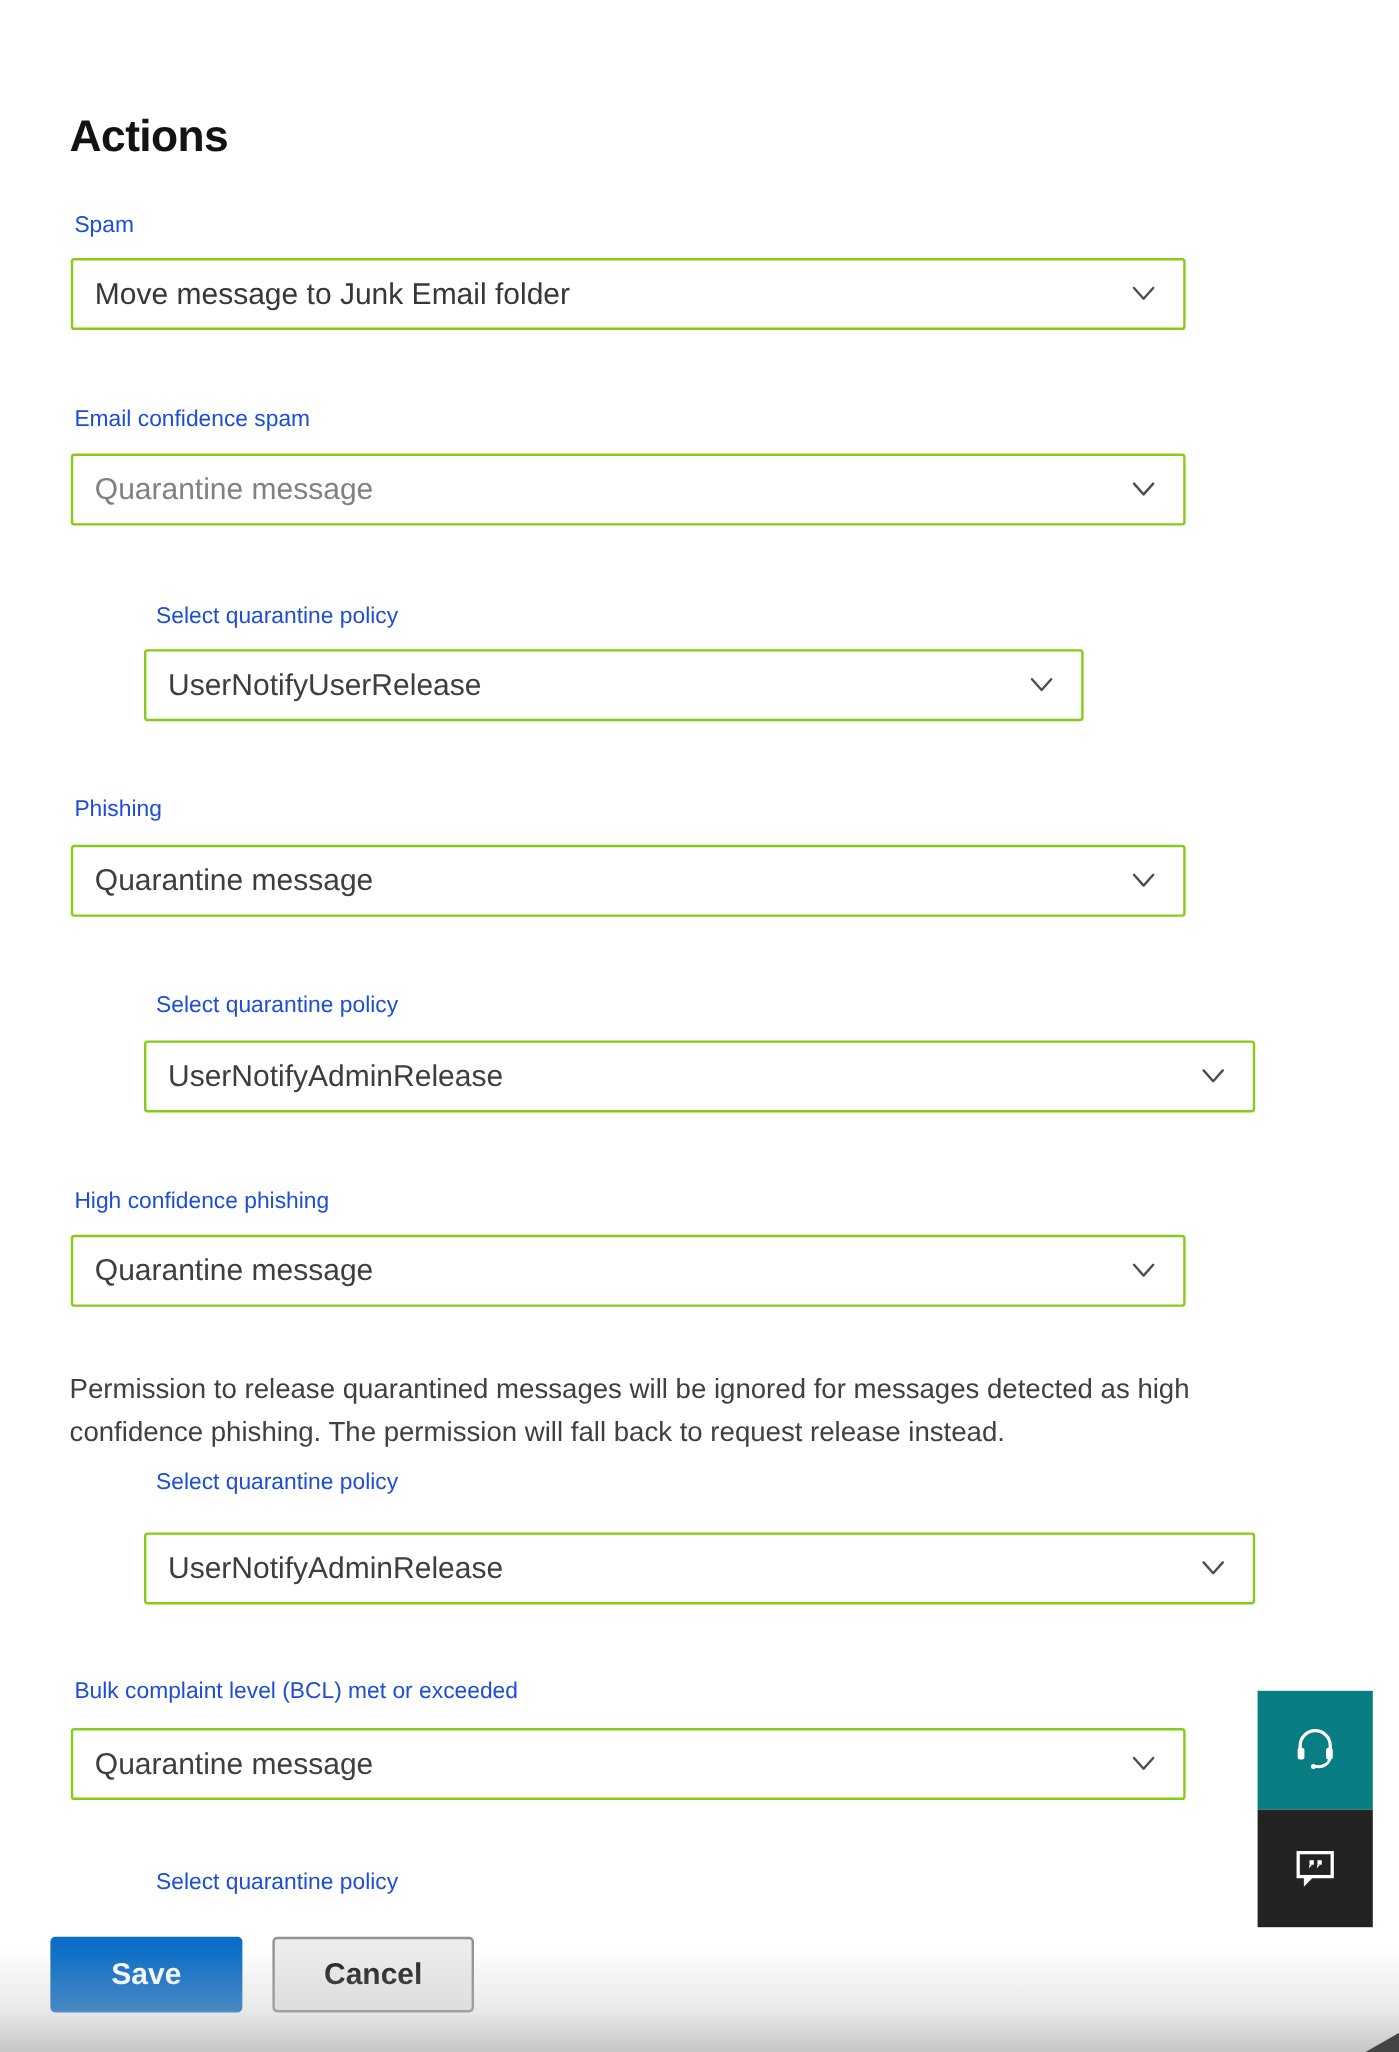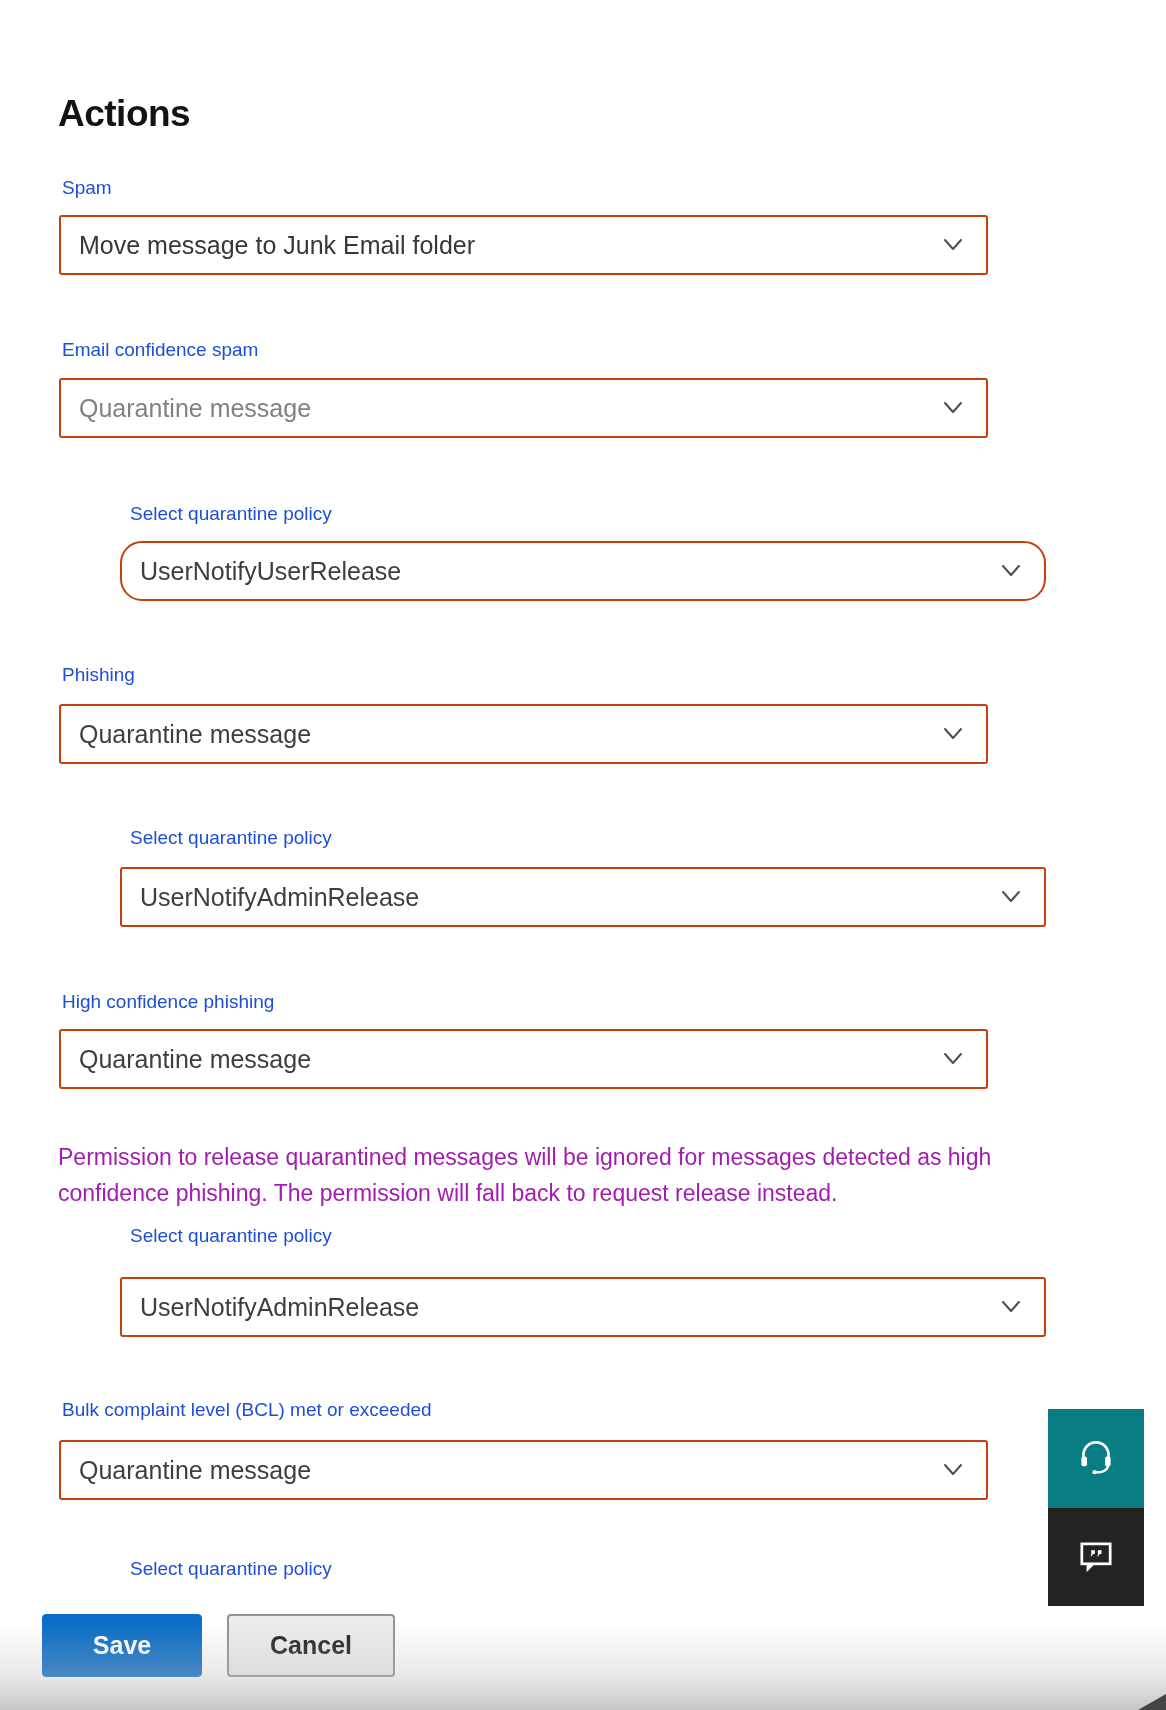--- a/index.html
+++ b/index.html
@@ -9,28 +9,28 @@
   .icon-btn { position:absolute; background:transparent; border:none; cursor:pointer; padding:0; line-height:0; }
   .icon-btn.back  { left:24px; top:22px; width:40px; height:40px; }
   .icon-btn.close { left:1110px; top:22px; width:40px; height:40px; }
 
   .content { position:absolute; left:0; top:0; width:1166px; height:1583px; overflow:hidden; background:#ffffff;padding-left:12px; }
 
   .title { position:absolute; left:58px; top:93px; font-size:37px; font-weight:700; color:#141312; letter-spacing:-0.5px; }
 
   .lbl { position:absolute; font-size:19px; font-weight:400; color:#1d4ed8; line-height:28px; white-space:nowrap; }
 
-  .dd { position:absolute; height:60px; background:#ffffff; border:2px solid #c2410c; border-radius:3px;
+  .dd { position:absolute; height:60px; background:#ffffff; border:2px solid #84cc16; border-radius:3px;
         display:flex; align-items:center; padding:0 60px 0 18px; cursor:pointer; }
   .dd .val { font-size:25px; color:#403e3c; white-space:nowrap; overflow:hidden; }
   .dd.first .val { color:#383736; }
   .dd.muted .val { color:#838180; }
   .dd .chev { position:absolute; right:18px; top:50%; transform:translateY(-50%); }
 
-  .note { position:absolute; left:58px; top:1139px; width:1005px; font-size:23px; line-height:36px; color:#a21caf; }
+  .note { position:absolute; left:58px; top:1139px; width:1005px; font-size:23px; line-height:36px; color:#404040; }
 
   .footer { position:absolute; left:0; top:1583px; width:1166px; height:127px; background:#ffffff; }
   .btn { position:absolute; top:31px; height:63px; border-radius:4px; font-size:25px; font-weight:700;
          font-family:inherit; cursor:pointer; }
   .btn.primary { left:42px; width:160px; background:#0b6dc7; border:1px solid #0b6dc7; color:#ffffff; }
   .btn.secondary { left:227px; width:168px; background:#efedec; border:2px solid #949290; color:#211f1e; }
 
   .bottom-fade { position:absolute; left:0; top:1622px; width:1166px; height:88px; pointer-events:none;
                  background:linear-gradient(to bottom, rgba(255,255,255,0) 0%, rgba(190,189,188,0.35) 62%, #c7c6c5 100%); }
 
@@ -75,21 +75,21 @@
 
     <div class="lbl" style="left:62px; top:336px;">Email confidence spam</div>
     <div class="dd muted" style="left:59px; top:378px; width:929px;">
       <span class="val">Quarantine message</span>
       <svg class="chev" width="30" height="24" viewBox="0 0 30 24" fill="none" stroke="#504e4c" stroke-width="2" stroke-linecap="round" stroke-linejoin="round">
           <path d="M7 7 L15 16 L23 7"></path>
         </svg>
     </div>
 
     <div class="lbl" style="left:130px; top:500px;">Select quarantine policy</div>
-    <div class="dd" style="left:120px; top:541px; width:926px;border-radius:22px;">
+    <div class="dd" style="left:120px; top:541px; width:783px;">
       <span class="val">UserNotifyUserRelease</span>
       <svg class="chev" width="30" height="24" viewBox="0 0 30 24" fill="none" stroke="#504e4c" stroke-width="2" stroke-linecap="round" stroke-linejoin="round">
           <path d="M7 7 L15 16 L23 7"></path>
         </svg>
     </div>
 
     <div class="lbl" style="left:62px; top:661px;">Phishing</div>
     <div class="dd" style="left:59px; top:704px; width:929px;">
       <span class="val">Quarantine message</span>
       <svg class="chev" width="30" height="24" viewBox="0 0 30 24" fill="none" stroke="#504e4c" stroke-width="2" stroke-linecap="round" stroke-linejoin="round">

